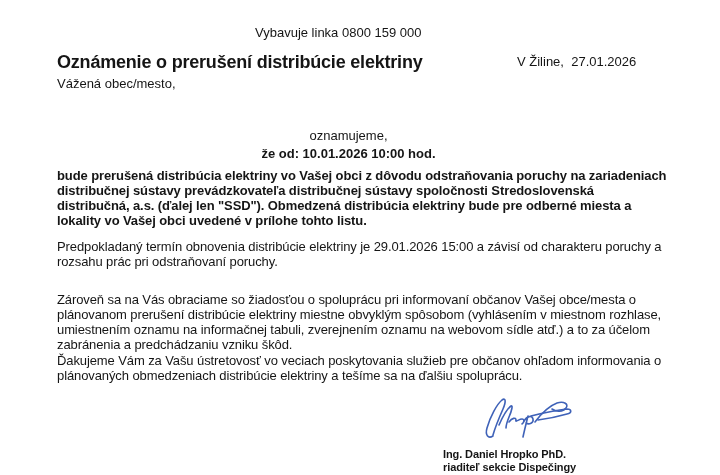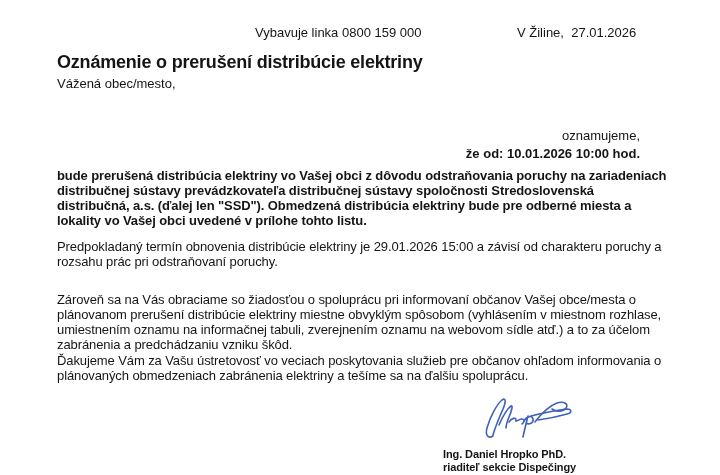--- a/index.html
+++ b/index.html
@@ -15,31 +15,31 @@
   .abs { position: absolute; }
   .txt { font-size: 13px; line-height: 15px; }
   .bold { font-weight: 700; }
   .para {
     font-size: 13px;
     line-height: 15px;
     white-space: pre-line;
     width: 662px;
     letter-spacing: -0.1px;
   }
-  .pre { white-space: pre; }
+  .pre { white-space: pre; margin-top: 29px; }
   .doc-title {
     font-size: 18px;
     line-height: 18px;
     font-weight: 700;
     letter-spacing: -0.2px;
   }
   .center-block {
     left: 57px;
     width: 583px;
-    text-align: right;
+    text-align: center;
   }
   .sig-caption {
     font-size: 11px;
     line-height: 13px;
     font-weight: 700;
     letter-spacing: -0.1px;
   }
   svg .ink {
     fill: none;
     stroke-width: 1.6;
@@ -69,21 +69,21 @@
 
 <div class="abs para" style="left:57px; top:239px;">Predpokladaný termín obnovenia distribúcie elektriny je 29.01.2026 15:00 a závisí od charakteru poruchy a
 rozsahu prác pri odstraňovaní poruchy.</div>
 
 <div class="abs para" style="left:57px; top:292px;">Zároveň sa na Vás obraciame so žiadosťou o spoluprácu pri informovaní občanov Vašej obce/mesta o
 plánovanom prerušení distribúcie elektriny miestne obvyklým spôsobom (vyhlásením v miestnom rozhlase,
 umiestnením oznamu na informačnej tabuli, zverejnením oznamu na webovom sídle atď.) a to za účelom
 zabránenia a predchádzaniu vzniku škôd.</div>
 
 <div class="abs para" style="left:57px; top:353px;">Ďakujeme Vám za Vašu ústretovosť vo veciach poskytovania služieb pre občanov ohľadom informovania o
-plánovaných obmedzeniach zabránenia elektriny a tešíme sa na ďalšiu spoluprácu.</div>
+plánovaných obmedzeniach distribúcie elektriny a tešíme sa na ďalšiu spoluprácu.</div>
 
 <div class="abs" style="left:473px; top:392px; width:105px; height:50px;">
   <svg width="105" height="50" viewBox="0 0 105 50">
     <path class="ink" d="M 20 44 C 15 47 12 43 14 36 C 17 25 24 12 29 8 C 33 5 33 10 30 17 C 26 26 22 36 20 43" stroke="#3f62b8"></path>
     <path class="ink" d="M 26 33 C 30 24 35 16 38 14 C 40 13 39 18 36 25 C 34 30 33 34 33 36" stroke="#3f62b8"></path>
     <path class="ink" d="M 36 30 C 39 26 43 25 43 28 C 42 31 46 27 49 27 C 52 27 51 31 49 32" stroke="#3f62b8"></path>
     <path class="ink" d="M 55 24 C 53 32 51 40 50 45 M 51 29 C 54 24 59 23 60 27 C 61 31 56 33 53 31" stroke="#3f62b8"></path>
     <path class="ink" d="M 62 30 C 68 22 76 14 84 11 C 91 9 96 12 93 16 C 90 20 83 20 79 17" stroke="#3f62b8"></path>
     <path class="ink" d="M 58 24 C 70 21 84 18 94 17 C 99 17 99 21 94 22 C 87 24 73 27 65 28" stroke="#3f62b8"></path>
   </svg>

